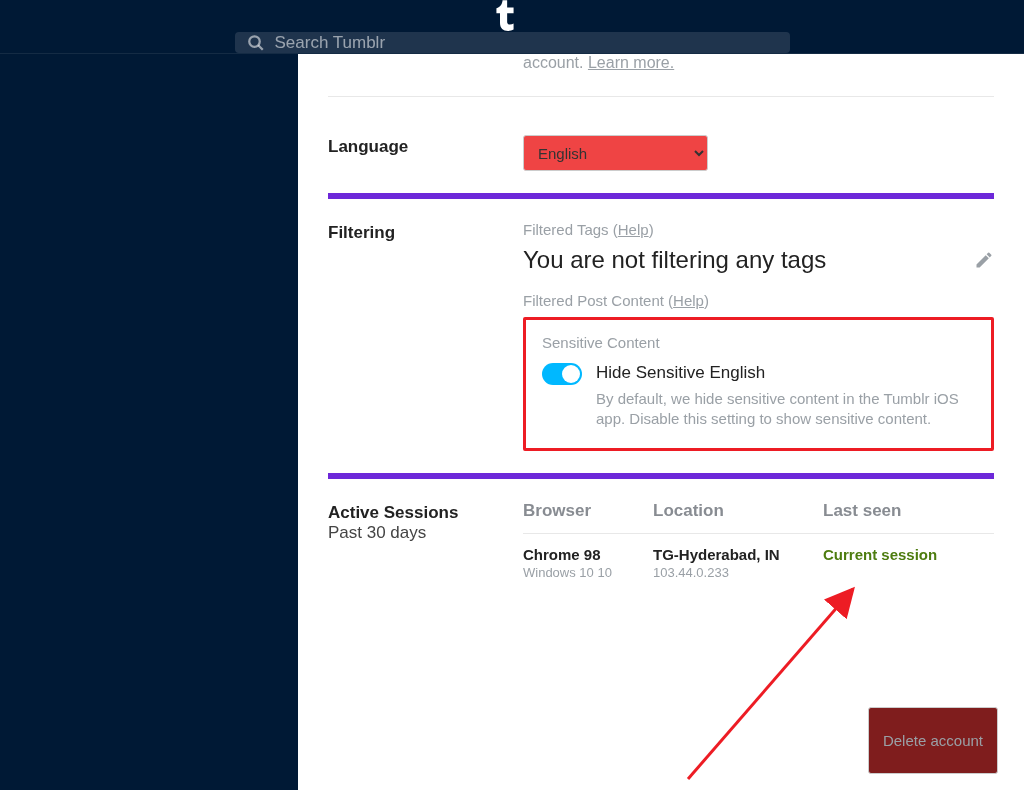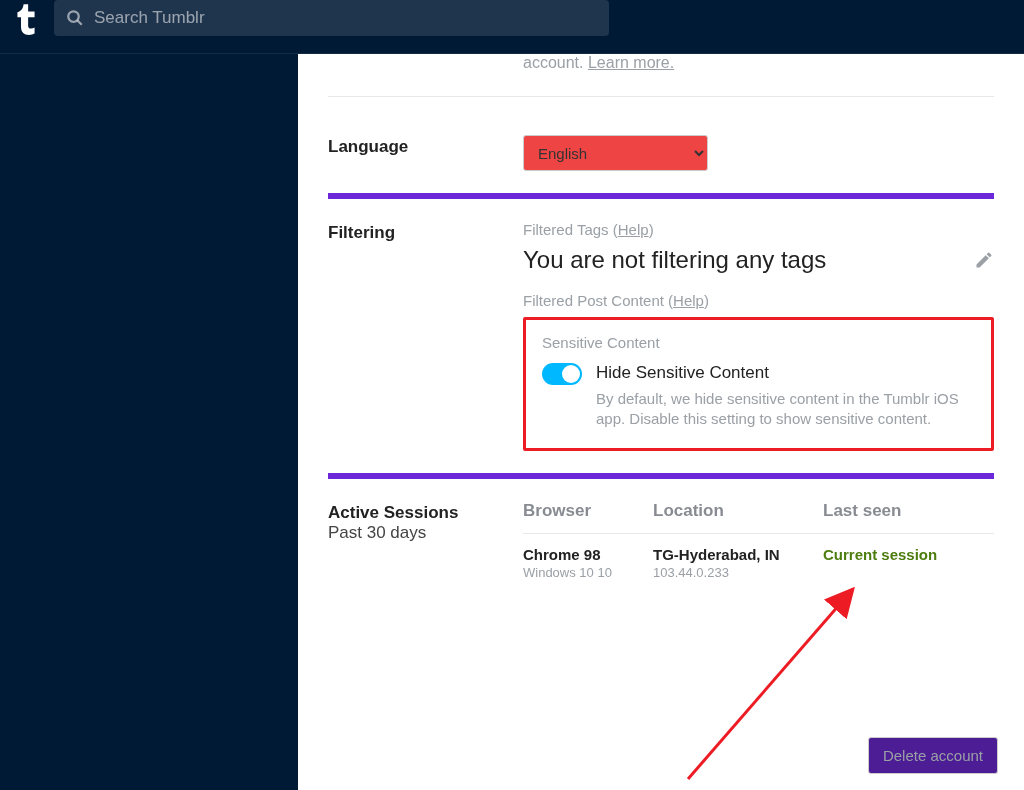--- a/index.html
+++ b/index.html
@@ -7,23 +7,24 @@
   font-family: -apple-system, BlinkMacSystemFont, "Segoe UI", Helvetica, Arial, sans-serif;
   background: #001935;
   width: 1024px;
   height: 790px;
   overflow: hidden;
   position: relative;
 }
 .topbar {
   height: 54px;
   display: flex;
-  align-items: flex-start;
+  align-items: center;
   padding: 0 12px;
   border-bottom: 1px solid rgba(255,255,255,0.08);
+  flex-direction: column;
 }
 .logo {
   width: 28px;
   height: 40px;
   color: #fff;
   display: flex;
   align-items: center;
   justify-content: center;
   margin-right: 14px;
 }
@@ -113,22 +114,22 @@
 .th-row{ display:flex; color:#888c92; font-weight:700; font-size:17px; padding-bottom:12px; border-bottom:1px solid #e8e8e8;}
 .td-row{ display:flex; padding-top:12px; }
 .col-browser{ width:130px;}
 .col-location{ width:170px;}
 .col-last{ flex:1;}
 .td-row .b1{ font-weight:700; color:#222; font-size:15px;}
 .td-row .b2{ color:#9aa0a6; font-size:13px; margin-top:2px;}
 .current{ color:#4d7c0f; font-weight:700; font-size:15px;}
 .delete-btn{
   position:absolute; right:26px; bottom:16px;
-  border:1px solid #ccc; background:#4c1d95; color:#9aa0a6;
-  padding:9px 14px; border-radius:3px; font-size:15px; cursor:pointer;
+  border:1px solid #ccc; background:#7f1d1d; color:#9aa0a6;
+  padding:24px 14px; border-radius:3px; font-size:15px; cursor:pointer;
 }
 .arrow-svg{ position:absolute; left:380px; top:520px; pointer-events:none; }
 </style>
 </head>
 <body>
 
 <div class="topbar">
   <div class="logo">
     <svg width="20" height="32" viewBox="0 0 14 22" fill="#fff">
         <path d="M8.5 0v5H13v4H8.5v6c0 1.2.6 2 2 2 .9 0 1.8-.3 2.5-.7v4.2c-1 .6-2.4 1-3.9 1-3.4 0-5.6-2-5.6-5.6V9H1V5.5C3.8 4.8 5 2.8 5.3 0H8.5z"></path>
@@ -177,21 +178,21 @@
 
       <div class="sub-hdr">
         <span>Filtered Post Content (</span><span class="help">Help</span><span>)</span>
       </div>
 
       <div class="sensitive-box">
         <div class="sensitive-hdr">Sensitive Content</div>
         <div class="toggle-row">
           <div class="toggle"></div>
           <div class="toggle-text">
-            <div class="t-title">Hide Sensitive Content</div>
+            <div class="t-title">Hide Sensitive English</div>
             <div class="t-desc">By default, we hide sensitive content in the Tumblr iOS app. Disable this setting to show sensitive content.</div>
           </div>
         </div>
       </div>
     </div>
   </div>
 
   <div class="section no-border">
     <div class="section-label">
       <span>Active Sessions</span><br>

